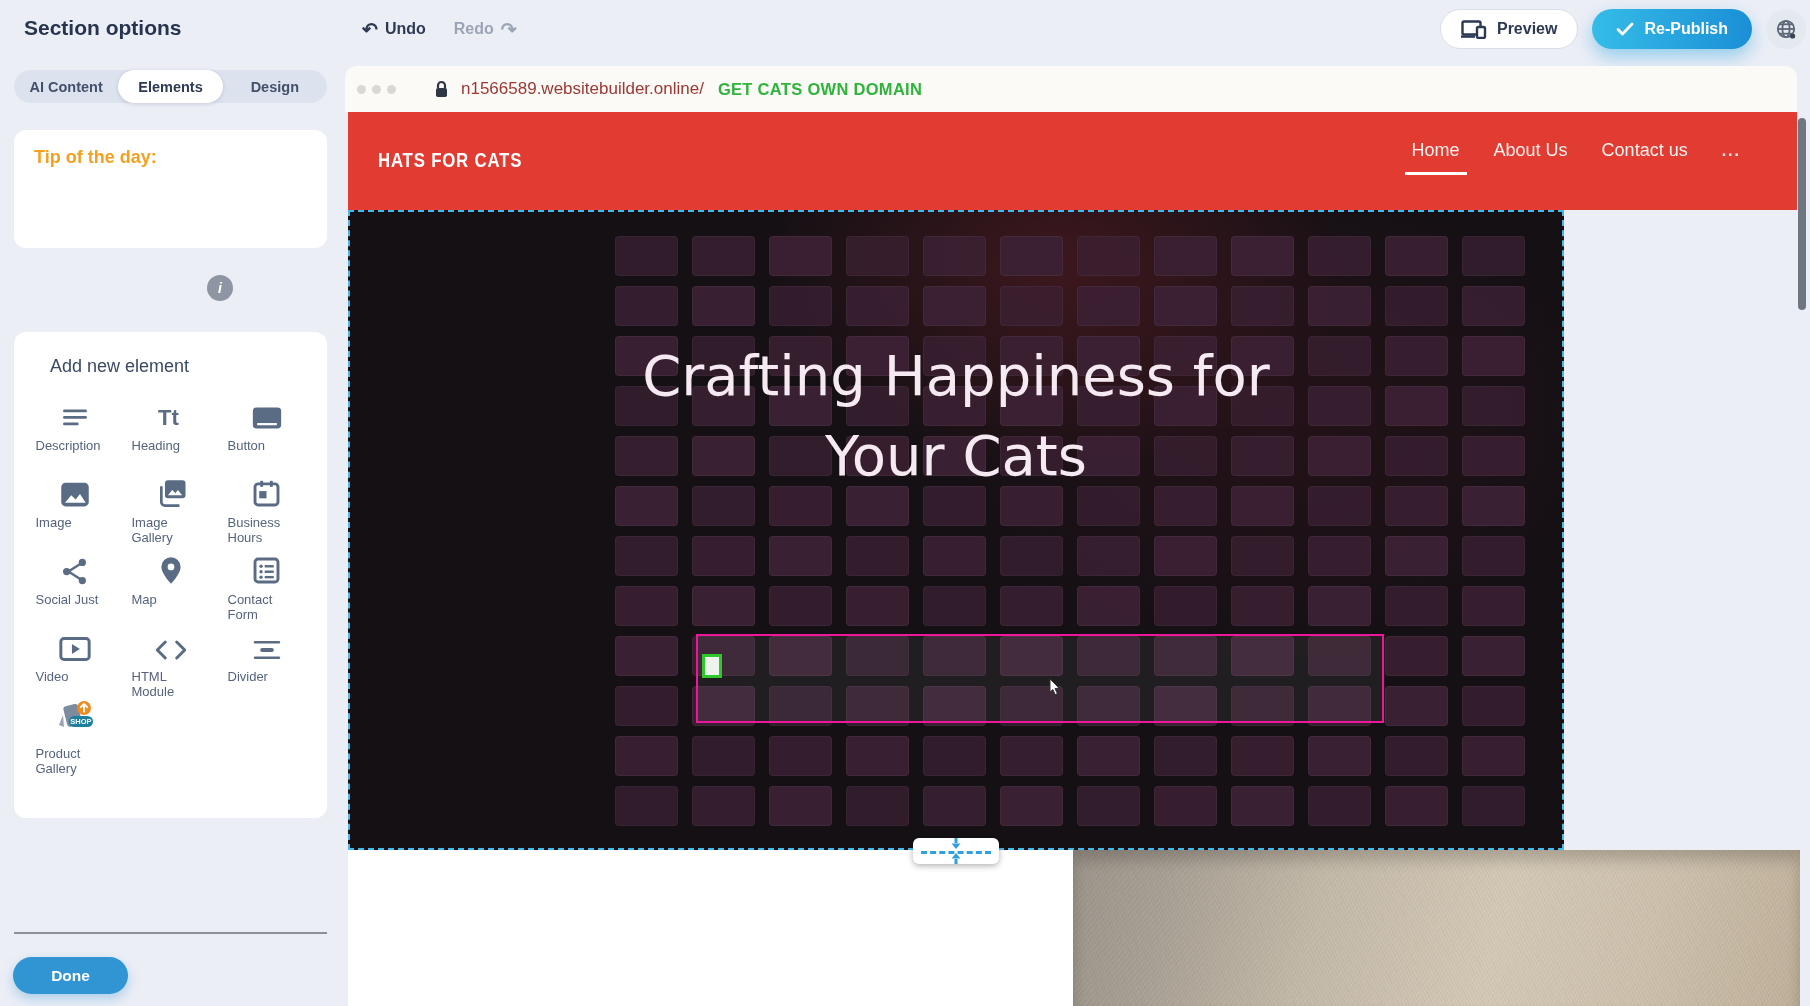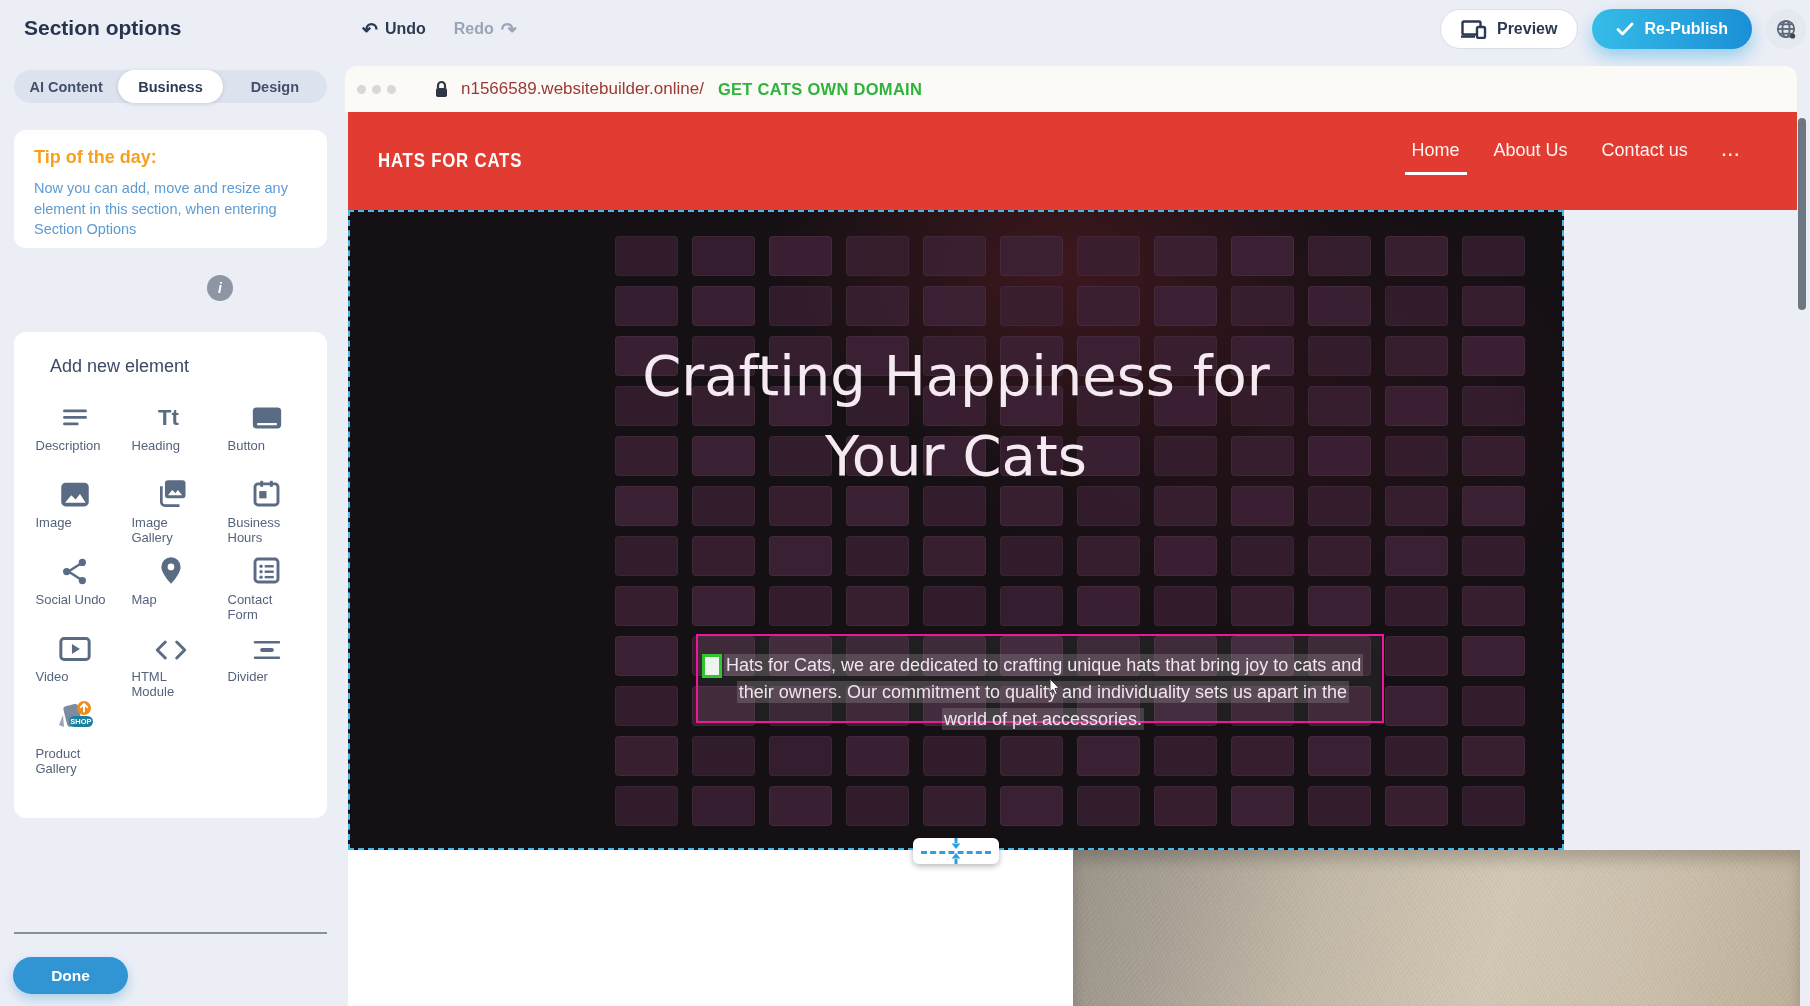--- a/index.html
+++ b/index.html
@@ -131,27 +131,26 @@
               <circle cx="18.6" cy="19" r="2.6" fill="#3a4452"></circle>
             </svg>
         </span>
       </button>
     </div>
   </div>
 
   <div class="panel">
     <div class="tabs">
         <div class="tab">AI Content</div>
-        <div class="tab active">Business</div>
+        <div class="tab active">Elements</div>
         <div class="tab">Design</div>
       </div>
 
     <div class="tip-card">
       <div class="tip-title">Tip of the day:</div>
-      <div class="tip-body">Now you can add, move and resize any element in this section, when entering Section Options</div>
     </div>
 
     <button class="info-circle">i</button>
 
     <div class="add-card">
       <h2 class="add-title">Add new element</h2>
       <div class="el-grid">
           <div class="el-cell">
             <span class="el-icon">
               <svg width="30" height="26" viewBox="0 0 24 22">
@@ -216,21 +215,21 @@
               <svg width="29" height="27" viewBox="0 0 24 22">
                 <g stroke="#5a6b84" stroke-width="2">
                   <line x1="7" y1="11" x2="18" y2="4"></line>
                   <line x1="7" y1="11" x2="18" y2="18"></line>
                 </g>
                 <circle cx="18.5" cy="3.5" r="3" fill="#5a6b84"></circle>
                 <circle cx="5.5" cy="11" r="3" fill="#5a6b84"></circle>
                 <circle cx="18.5" cy="18.5" r="3" fill="#5a6b84"></circle>
               </svg>
             </span>
-            <div class="el-label">Social Undo</div>
+            <div class="el-label">Social Just</div>
           </div>
           <div class="el-cell">
             <span class="el-icon">
               <svg width="24" height="29" viewBox="0 0 20 24">
                 <path d="M10 1a8 8 0 0 0-8 8c0 5.6 8 14 8 14s8-8.4 8-14a8 8 0 0 0-8-8z" fill="#5a6b84"></path>
                 <circle cx="10" cy="9" r="2.8" fill="#fff"></circle>
               </svg>
             </span>
             <div class="el-label">Map</div>
           </div>
@@ -473,21 +472,20 @@
           <div class="tile" style="opacity: 0.97;"></div>
           <div class="tile" style="opacity: 0.79;"></div>
           <div class="tile" style="opacity: 0.9;"></div>
           <div class="tile" style="opacity: 0.72;"></div>
         </div>
 
       <div class="hero-title" style="padding:0 260px;">Crafting Happiness for Your Cats</div>
 
       <div class="desc-box">
         <div class="green-handle"></div>
-        <div class="desc-text"><span>Hats for Cats, we are dedicated to crafting unique hats that bring joy to cats and their owners. Our commitment to quality and individuality sets us apart in the world of pet accessories.</span></div>
       </div>
 
       <div class="mouse-cursor">
         <svg width="14" height="18" viewBox="0 0 14 18">
             <path d="M2 1l9 9-4 .6 2.4 5-2.2 1-2.3-5L2 14z" fill="#fff" stroke="#333" stroke-width="1"></path>
           </svg>
       </div>
 
       <div class="hero-outline"></div>
 

